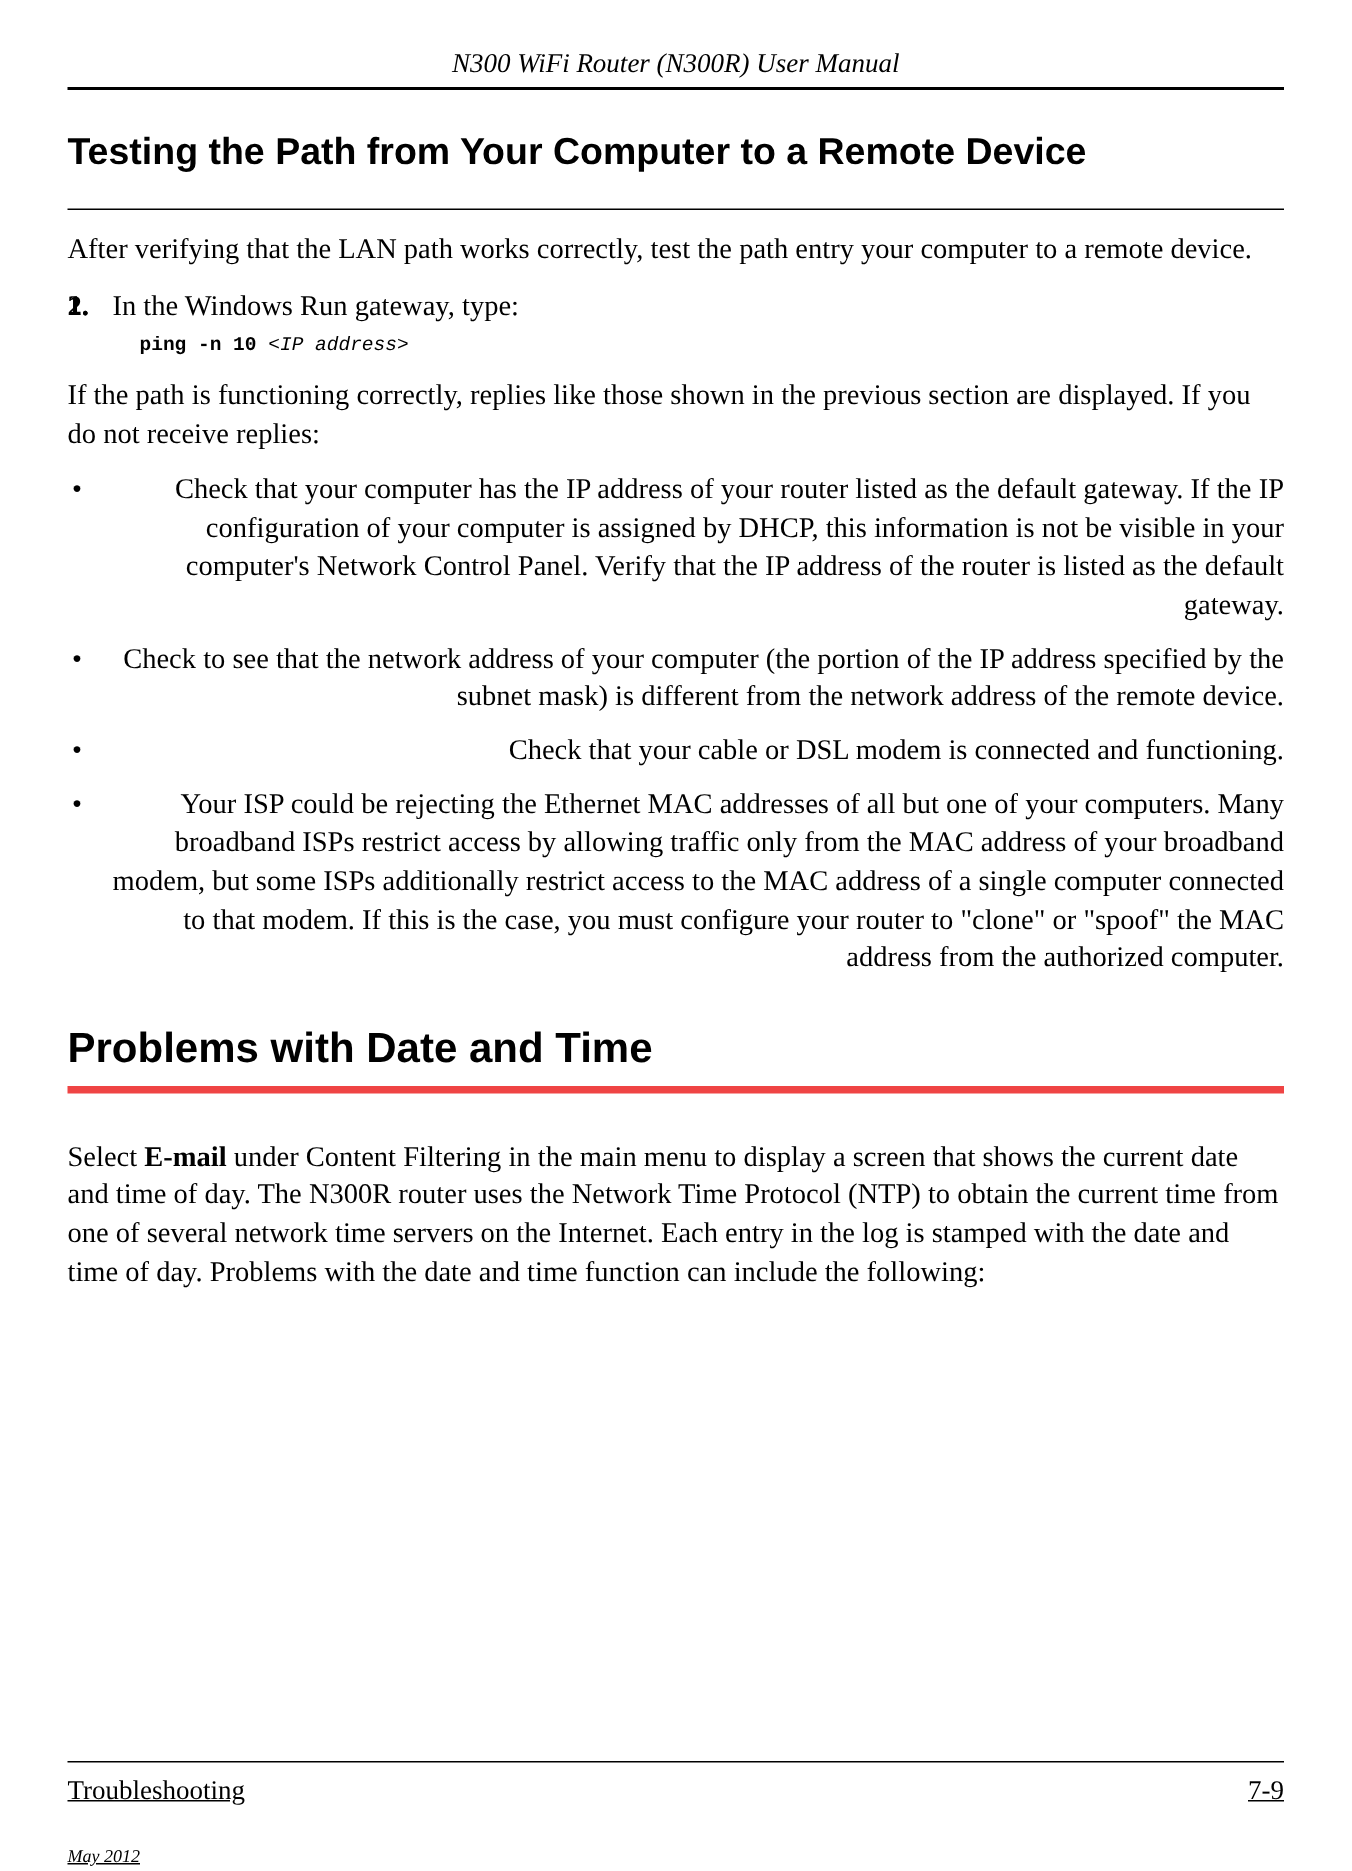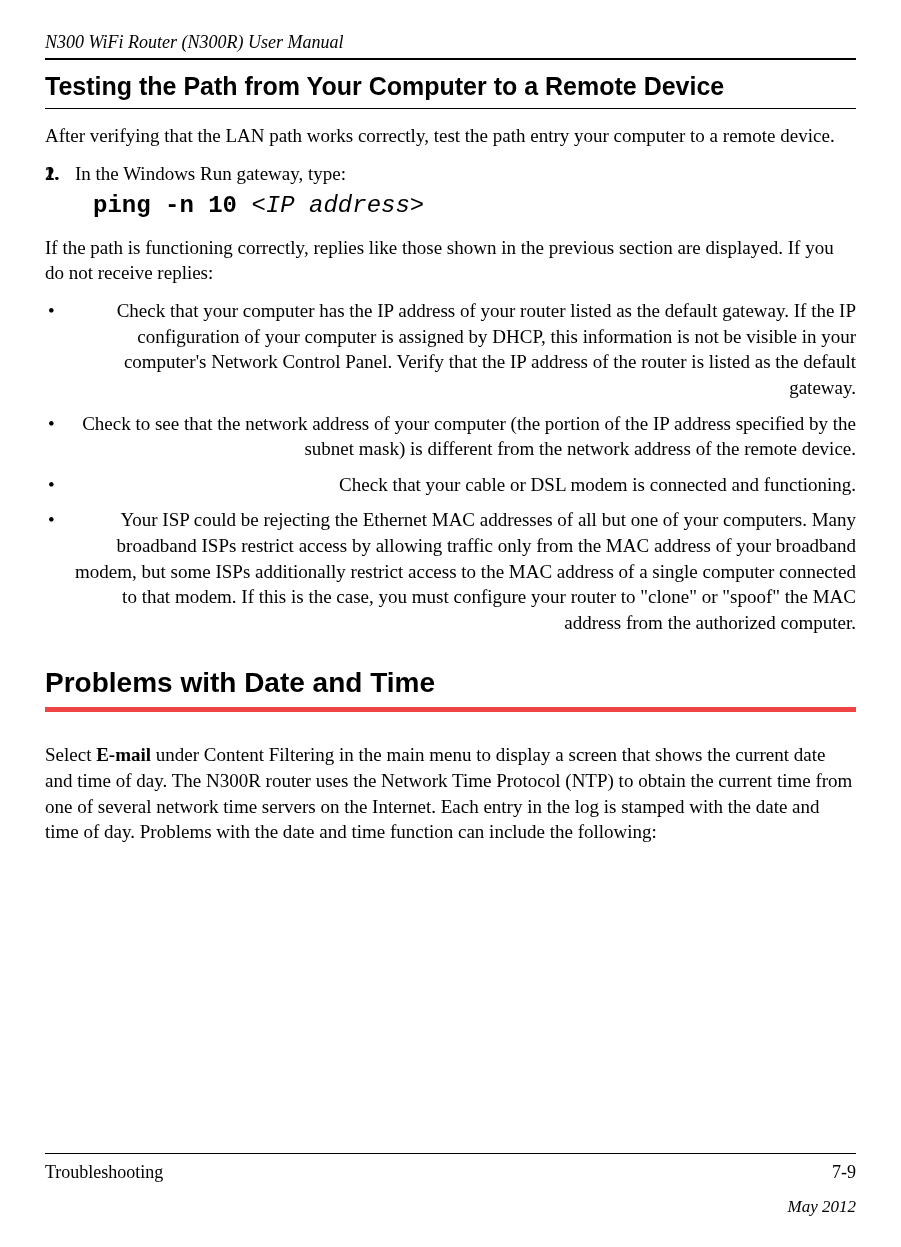--- a/index.html
+++ b/index.html
@@ -12,33 +12,33 @@
       font-size: 19px;
       line-height: 1.35;
       color: #000;
       background: #fff;
       width: 901px;
       height: 1247px;
       padding: 30px 45px 20px 45px;
       position: relative;
     }
     .header {
-      text-align: left;
+      text-align: center;
       font-style: italic;
       font-size: 18px;
       padding-bottom: 4px;
       border-bottom: 2px solid #000;
-      margin-bottom: 10px;
+      margin-bottom: 25px;
     }
     .h2 {
       font-family: Arial, Helvetica, sans-serif;
       font-weight: bold;
       font-size: 25px;
       margin-bottom: 14px;
-      padding-bottom: 4px;
+      padding-bottom: 20px;
       border-bottom: 1px solid #000;
     }
     .h1 {
       font-family: Arial, Helvetica, sans-serif;
       font-weight: bold;
       font-size: 28px;
       margin-top: 28px;
       margin-bottom: 30px;
       padding-bottom: 6px;
       border-bottom: 5px solid #ef4444;
@@ -56,21 +56,21 @@
       padding-left: 30px;
       margin-bottom: 10px;
     }
     .ordered > li > .num {
       position: absolute;
       left: 0;
       font-weight: bold;
     }
     .code-line {
       font-family: "Courier New", Courier, monospace;
-      font-size: 24px;
+      font-size: 13px;
       padding-left: 18px;
       margin-top: 4px;
       margin-bottom: 6px;
     }
     .code-line .bold {
       font-weight: bold;
     }
     .code-line .ital {
       font-style: italic;
     }
@@ -96,36 +96,37 @@
       content: "•";
       position: absolute;
       left: 3px;
       top: 0;
     }
     .bold-inline {
       font-weight: bold;
     }
     .footer {
       position: absolute;
-      bottom: 28px;
+      bottom: 2px;
       left: 45px;
       right: 45px;
+      text-decoration: underline;
     }
     .footer-line {
       border-top: 1px solid #000;
       padding-top: 6px;
       display: flex;
       justify-content: space-between;
       font-size: 18px;
     }
     .footer-date {
-      text-align: right;
+      text-align: left;
       font-style: italic;
-      font-size: 17px;
-      margin-top: 12px;
+      font-size: 12px;
+      margin-top: 24px;
     }
   </style>
 </head>
 <body>
 
 <div class="header">
   <span>N300 WiFi Router (N300R) User Manual</span>
 </div>
 
 <div class="h2">Testing the Path from Your Computer to a Remote Device</div>

